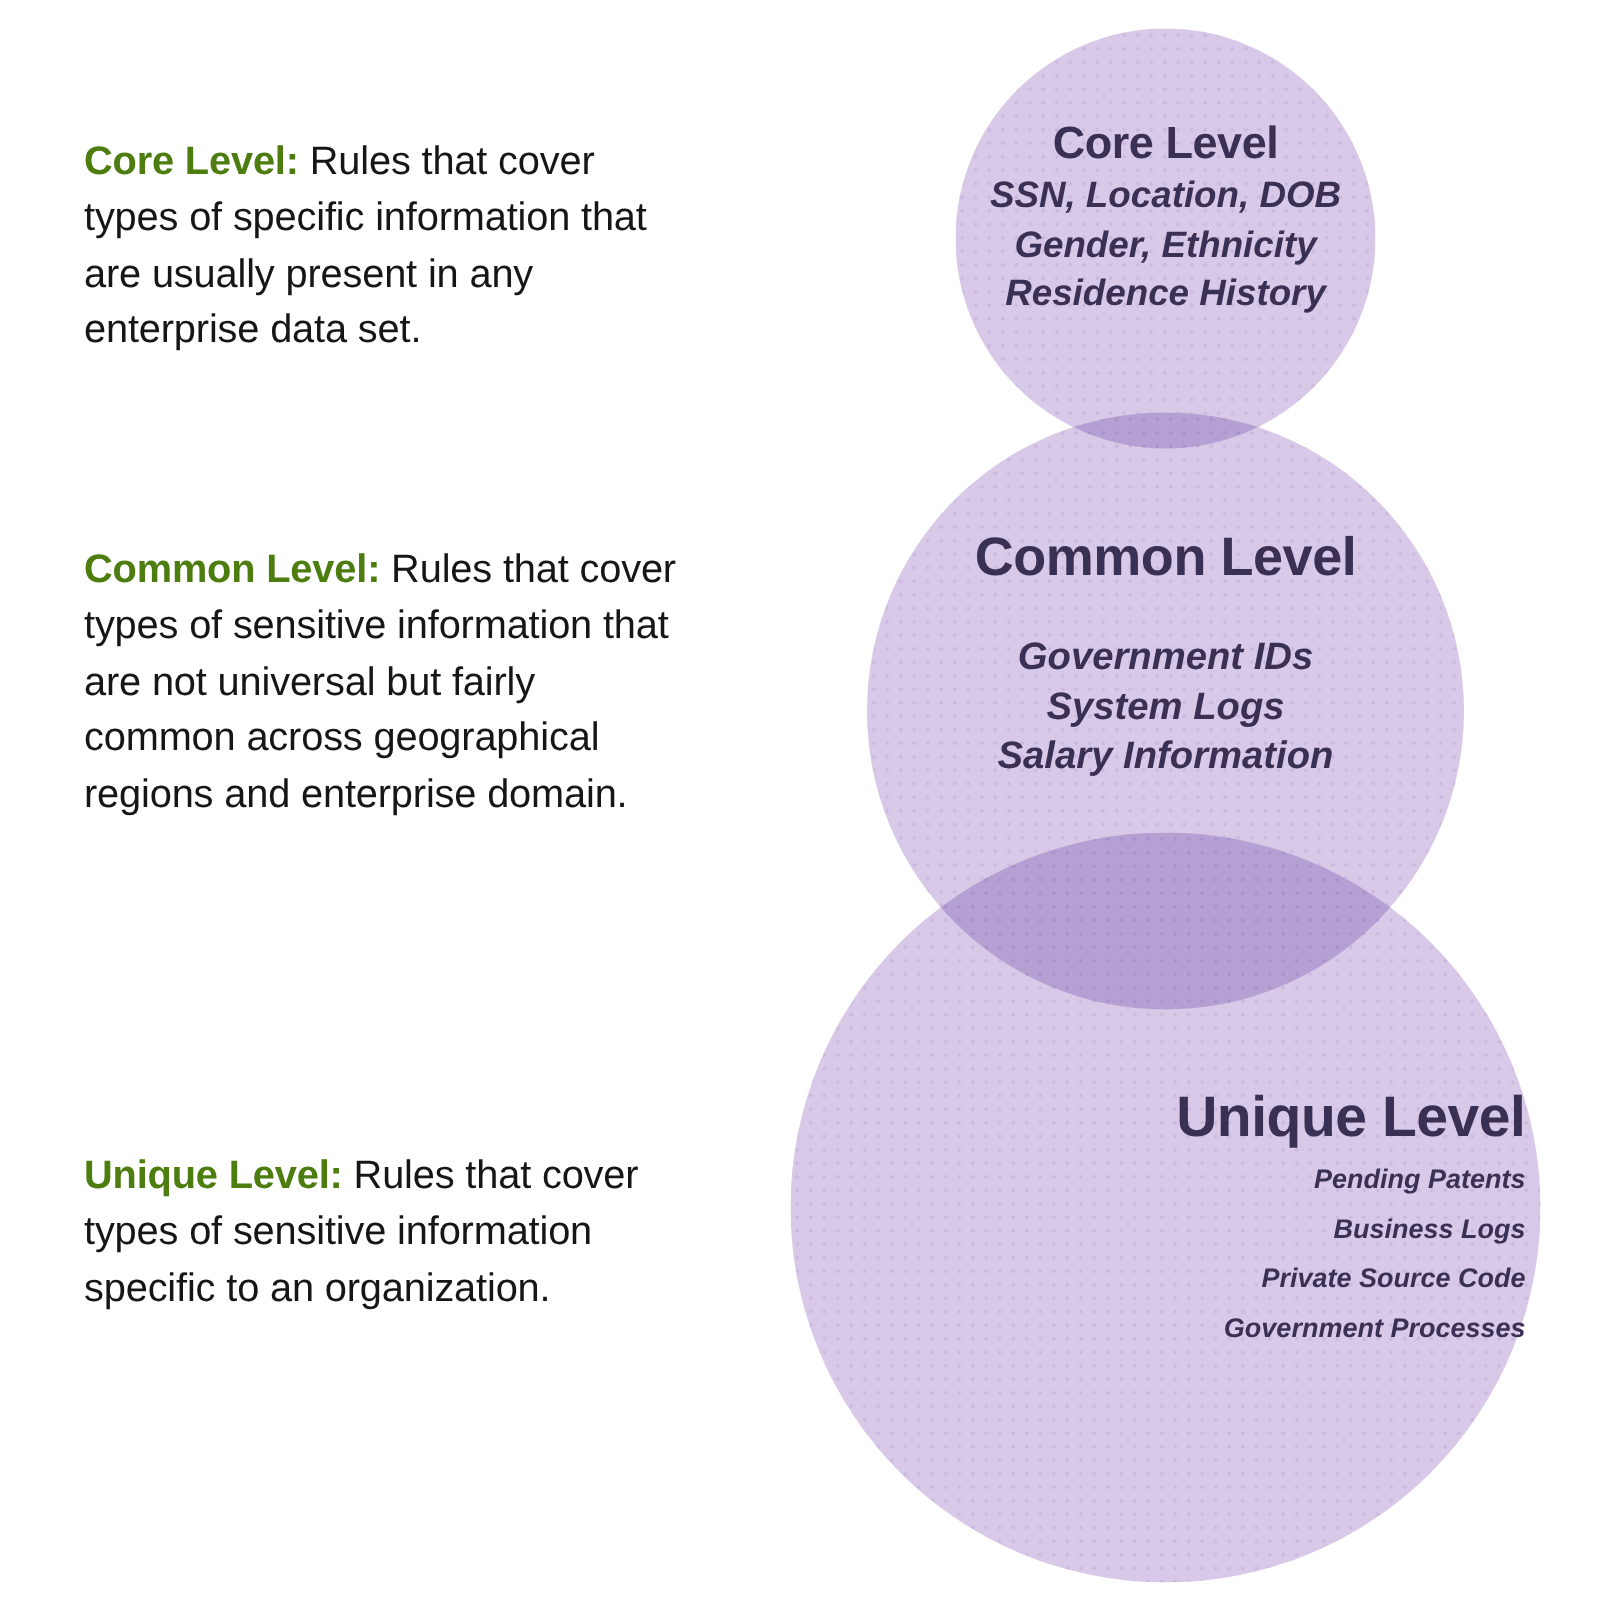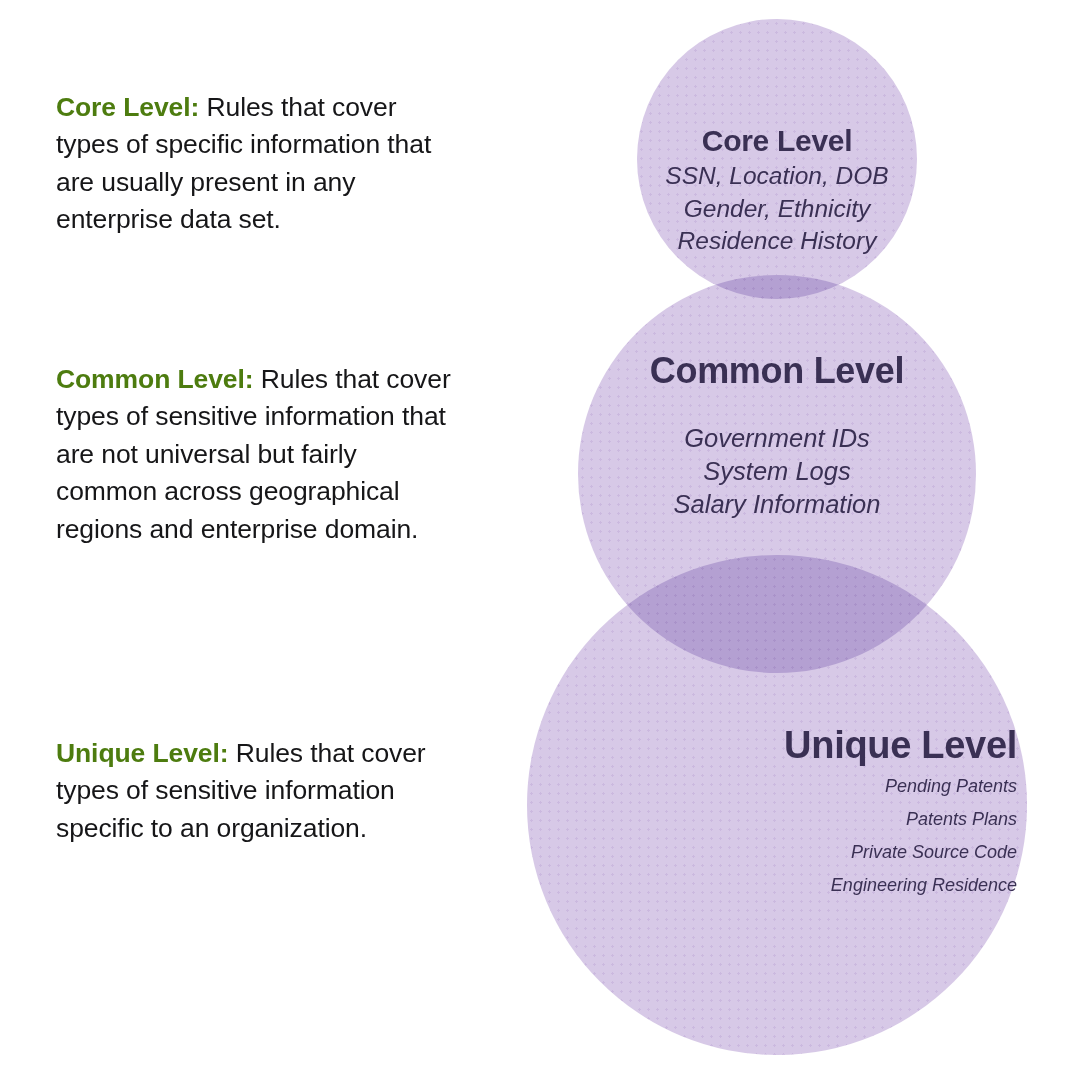--- a/index.html
+++ b/index.html
@@ -41,21 +41,21 @@
   .desc-block .lead {
     font-weight: bold;
     color: #4d7c0f;
   }
   .desc-block .rest {
     font-weight: normal;
   }
 
   #desc-core    { top: 62px; }
   #desc-common  { top: 334px; }
-  #desc-unique  { top: 708px; }
+  #desc-unique  { top: 738px; }
 
   
   #venn {
     position: absolute;
     left: 0;
     top: 0;
     width: 1080px;
     height: 1080px;
   }
 
@@ -133,28 +133,28 @@
     color: #3a3054;
     width: 480px;
     left: 537px;
   }
   .circle-title {
     font-weight: bold;
     letter-spacing: -0.3px;
   }
   .circle-items {
     font-style: italic;
-    font-weight: 400;
+    font-weight: 700;
   }
   .circle-items div {
     white-space: nowrap;
   }
 
   #text-core        { top: 77px; }
-  #text-core .circle-title { font-size: 30px; line-height: 38px; margin-top: 45px; }
+  #text-core .circle-title { font-size: 30px; line-height: 38px; }
   #text-core .circle-items { font-size: 24.5px; line-height: 32.5px; }
 
   #text-common      { top: 348px; }
   #text-common .circle-title { font-size: 36px; line-height: 46px; }
   #text-common .circle-items { font-size: 25.5px; line-height: 33px; margin-top: 28px; }
 
   #text-unique      { top: 721px; text-align: right; }
   #text-unique .circle-title { font-size: 38px; line-height: 49px; }
   #text-unique .circle-items { font-size: 18px; line-height: 33px; }
 </style>
@@ -191,23 +191,23 @@
         <div>Government IDs</div>
         <div>System Logs</div>
         <div>Salary Information</div>
       </div>
     </div>
 
     <div class="circle-text" id="text-unique">
       <div class="circle-title">Unique Level</div>
       <div class="circle-items">
         <div>Pending Patents</div>
-        <div>Patents Plans</div>
+        <div>Business Logs</div>
         <div>Private Source Code</div>
-        <div>Engineering Residence</div>
+        <div>Government Processes</div>
       </div>
     </div>
 
   </div>
 
   <div id="descriptions">
 
     <p class="desc-block" id="desc-core">
       <span class="lead">Core Level:</span><span class="rest"> Rules that cover types of specific information that are usually present in any enterprise data set.</span>
     </p>

